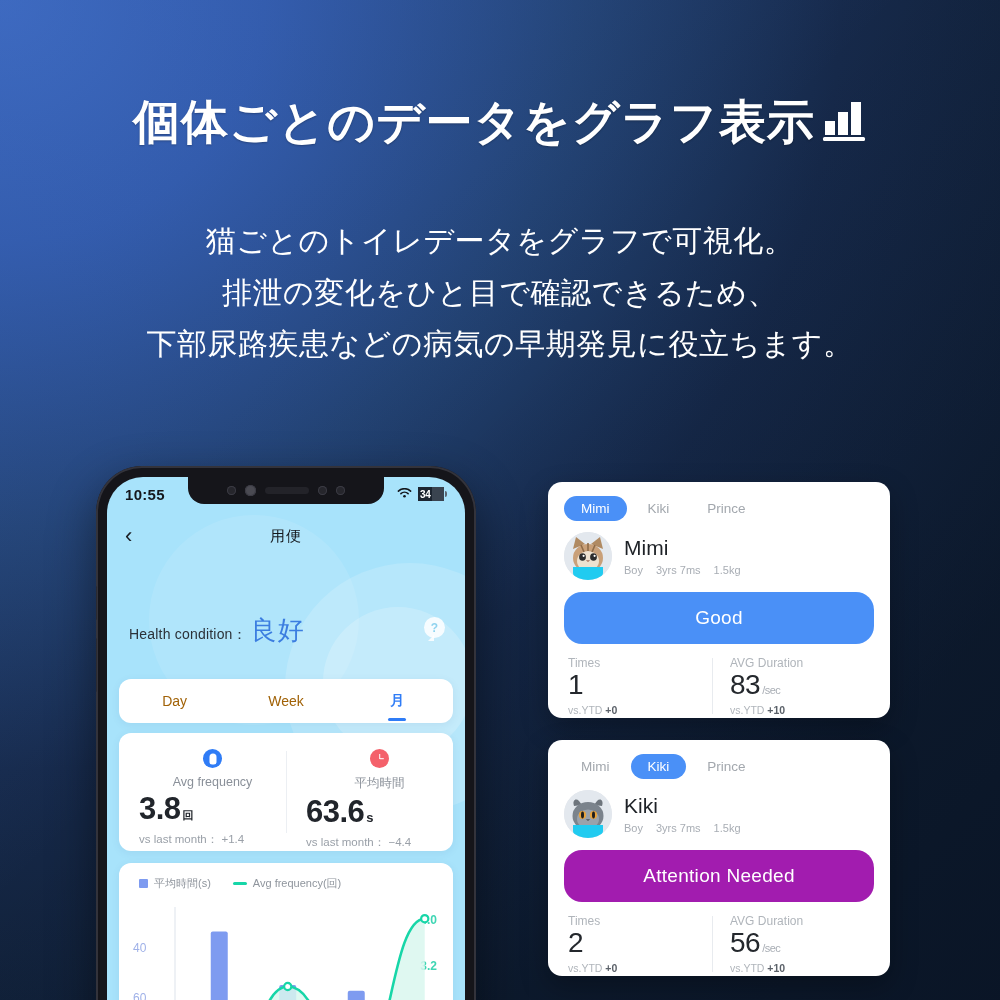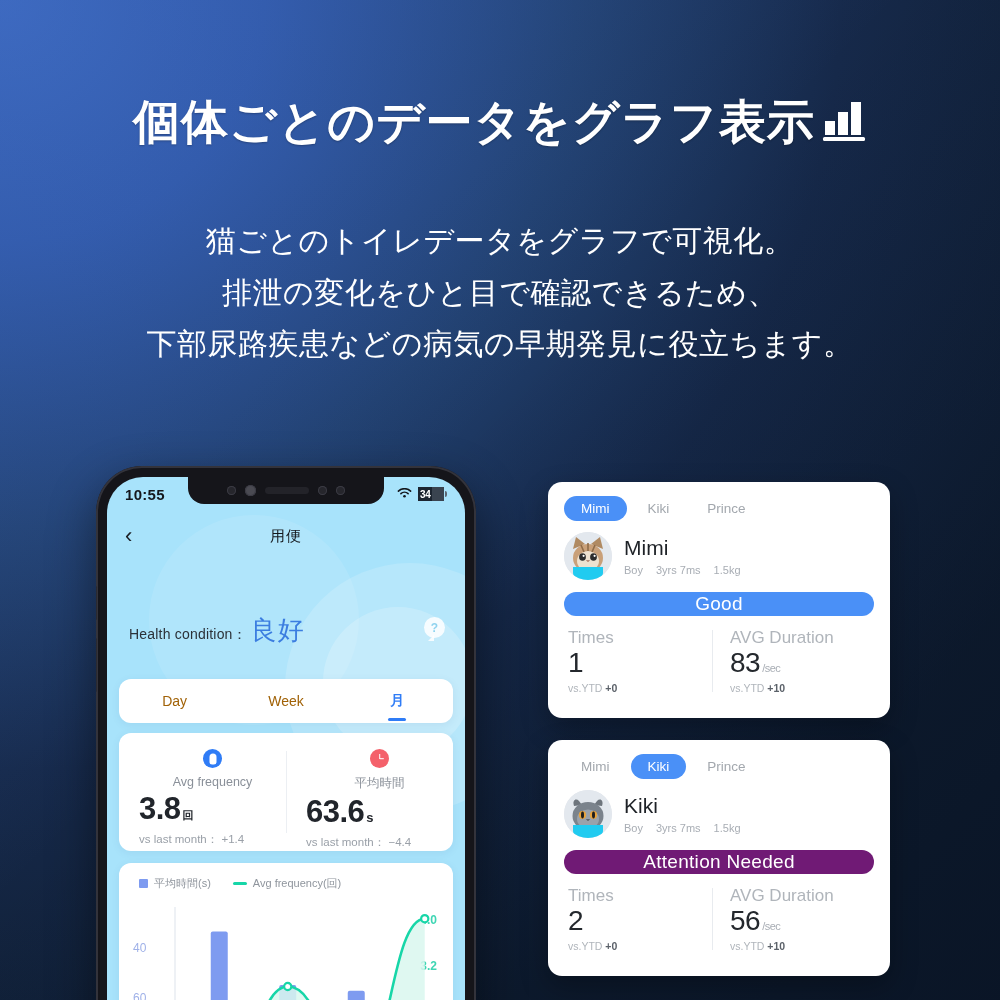--- a/index.html
+++ b/index.html
@@ -216,29 +216,29 @@
     overflow:hidden; background:#dfe4ea;
   }
   .avatar .bowl {
     position:absolute; left:50%; transform:translateX(-50%); bottom:-1px;
     width: 30px; height: 14px; background:#21cbf0; border-radius: 0 0 8px 8px;
   }
   .cat-name { font-size: 21px; color:#1e2227; font-weight:500; line-height:1.1; }
   .cat-meta { display:flex; gap: 13px; margin-top: 4px; font-size: 11px; color:#a8adb4; }
 
   .status-pill {
-    margin-top: 12px; height: 24px; border-radius: 18px;
+    margin-top: 12px; height: 52px; border-radius: 18px;
     display:flex; align-items:center; justify-content:center;
     font-size: 19px; color:#fff; font-weight:500; letter-spacing:.3px;
   }
   .stat-row { display:flex; margin-top: 12px; }
   .stat { flex:1; position:relative; padding-left: 4px;}
   .stat + .stat { padding-left: 18px; }
   .stat + .stat::before{ content:""; position:absolute; left:0; top:2px; bottom:2px; width:1px; background:#e8ebef;}
-  .stat-label { font-size: 17px; color:#b0b5bb; }
+  .stat-label { font-size: 12px; color:#b0b5bb; }
   .stat-value { margin-top: 1px; font-size: 28px; color:#24282d; font-weight:400; line-height:1; letter-spacing:-.5px;}
   .stat-unit { font-size: 11px; color:#a8adb4; margin-left: 2px; }
   .stat-delta { margin-top: 5px; font-size: 10.5px; color:#b0b5bb; }
   .stat-delta b { color:#5b6169; font-weight:700; }
 </style>
 </head>
 <body>
 
 <div class="stage">
 
@@ -456,21 +456,21 @@
       <span>
         <div class="cat-name">Kiki</div>
         <div class="cat-meta">
           <span>Boy</span>
           <span>3yrs 7ms</span>
           <span>1.5kg</span>
         </div>
       </span>
     </div>
 
-    <div class="status-pill" style="background:#701a75">Attention Needed</div>
+    <div class="status-pill" style="background:#a21caf">Attention Needed</div>
 
     <div class="stat-row">
       <div class="stat">
         <div class="stat-label">Times</div>
         <div class="stat-value"><span>2</span></div>
         <div class="stat-delta"><span>vs.YTD </span><b>+0</b></div>
       </div>
       <div class="stat">
         <div class="stat-label">AVG Duration</div>
         <div class="stat-value"><span>56</span><span class="stat-unit">/sec</span></div>

